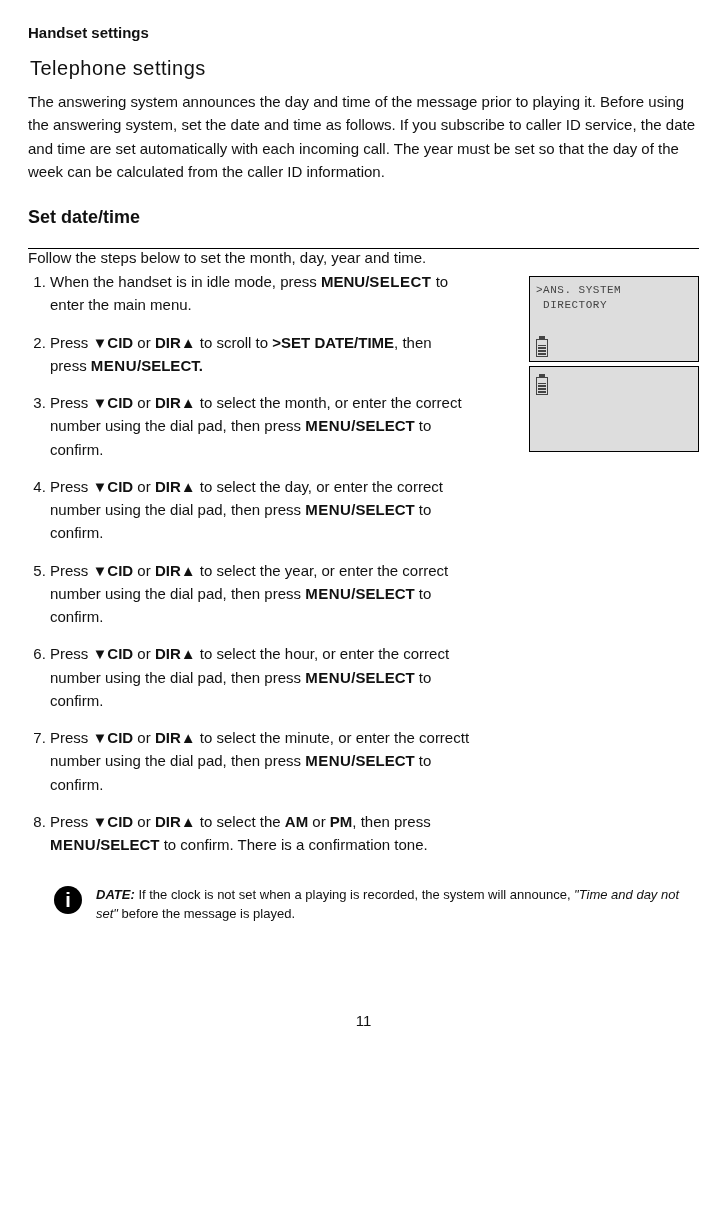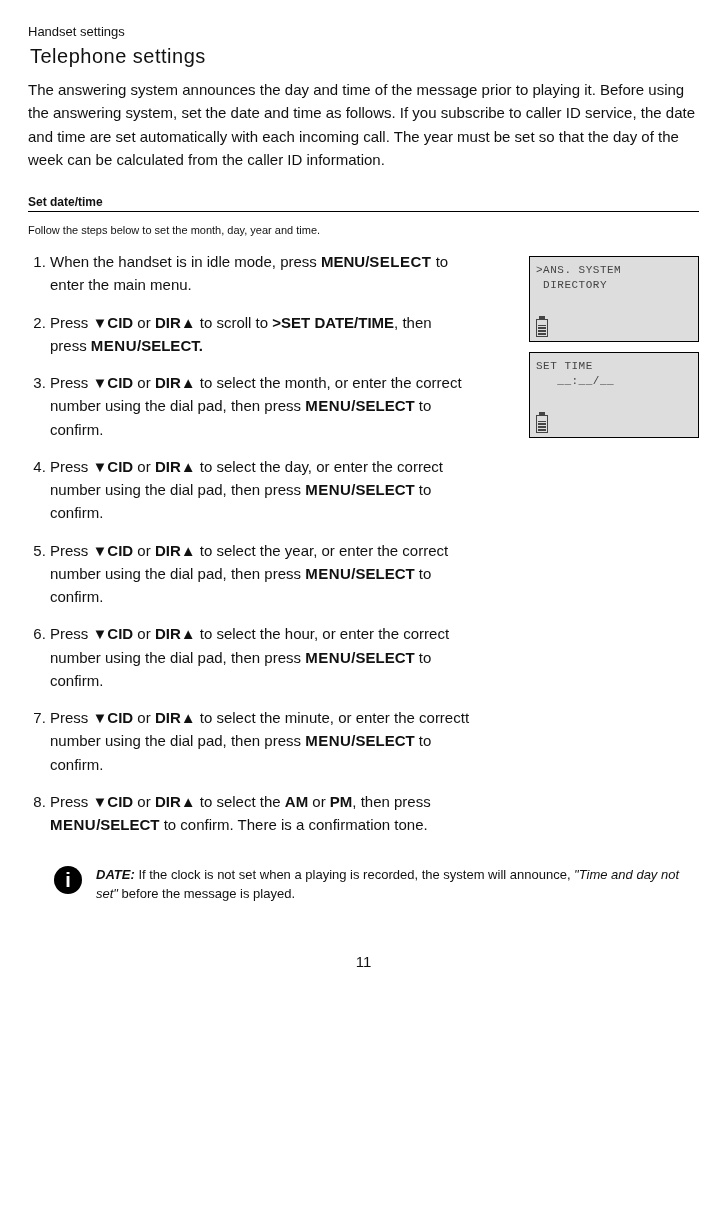--- a/index.html
+++ b/index.html
@@ -4,45 +4,44 @@
 <style>
   body {
     margin: 0;
     padding: 24px 28px;
     font-family: "Trebuchet MS", "Lucida Sans", Arial, sans-serif;
     color: #111;
     width: 727px;
     box-sizing: border-box;
   }
   .section-label {
-    font-size: 13px;
-    font-weight: 400;
-    margin-bottom: 6px;
+    font-size: 15px;
+    font-weight: 700;
+    margin-bottom: 16px;
   }
   .page-title {
     font-size: 20px;
     font-weight: 300;
     margin: 0 0 10px 2px;
     letter-spacing: 0.5px;
   }
   .intro {
     font-size: 15px;
     line-height: 1.55;
     margin-bottom: 24px;
   }
   .subheading {
-    font-size: 12px;
+    font-size: 18px;
     font-weight: bold;
     border-bottom: 1px solid #000;
-    padding-bottom: 2px;
-    margin-bottom: 12px;
+    padding-bottom: 20px;
   }
   .follow {
-    font-size: 11px;
-    margin-bottom: 14px;
+    font-size: 15px;
+    margin-bottom: 4px;
   }
   .columns {
     display: flex;
     gap: 14px;
     justify-content: space-between;
   }
   .steps {
     flex: 1;
   }
   ol.steps-list {
@@ -51,21 +50,21 @@
     font-size: 15px;
   }
   ol.steps-list li {
     margin-bottom: 14px;
     line-height: 1.55;
   }
   .sidebar {
     width: 170px;
     display: flex;
     flex-direction: column;
-    gap: 10px;
+    gap: 4px;
     padding-top: 6px;
     padding-left: 44px;
   }
   .lcd {
     border: 1.5px solid #000;
     background: #ddd;
     height: 86px;
     box-sizing: border-box;
     padding: 6px 6px 4px 6px;
     font-family: "Courier New", monospace;
@@ -126,21 +125,21 @@
     font-size: 20px;
     font-family: Arial, sans-serif;
   }
   .note-text {
     font-size: 13px;
     line-height: 1.45;
   }
   .page-num {
     text-align: center;
     font-size: 15px;
-    margin-top: 49px;
+    margin-top: 88px;
   }
   b { font-weight: bold; }
   .sc { font-variant: small-caps; letter-spacing: 0.5px; }
 </style>
 </head>
 <body>
 
 <div class="section-label">Handset settings</div>
 <h1 class="page-title">Telephone settings</h1>
 
@@ -180,22 +179,20 @@
     </ol>
   </div>
 
   <div class="sidebar">
     <div class="lcd">
       <div class="lcd-lines"><span>&gt;ANS. SYSTEM</span>
 <span> DIRECTORY</span></div>
       <div class="battery"></div>
     </div>
     <div class="lcd">
-      <div class="lcd-lines"><span>SET TIME</span>
-<span>   __:__/__</span></div>
       <div class="battery"></div>
     </div>
   </div>
 </div>
 
 <div class="note-row">
   <div class="info-icon">i</div>
   <div class="note-text">
     <b><i>DATE:</i></b><span> If the clock is not set when a playing is recorded, the system will announce, </span><i>"Time and day not set"</i><span> before the message is played.</span>
   </div>

